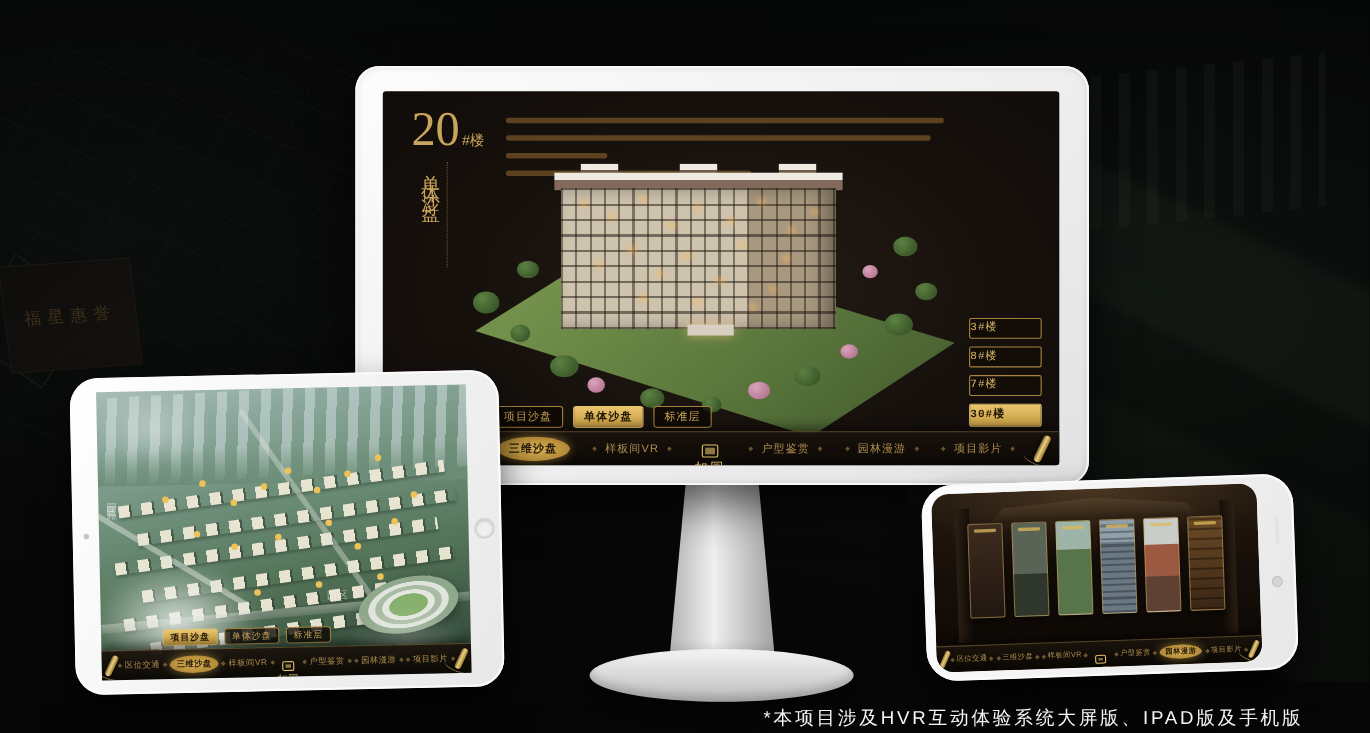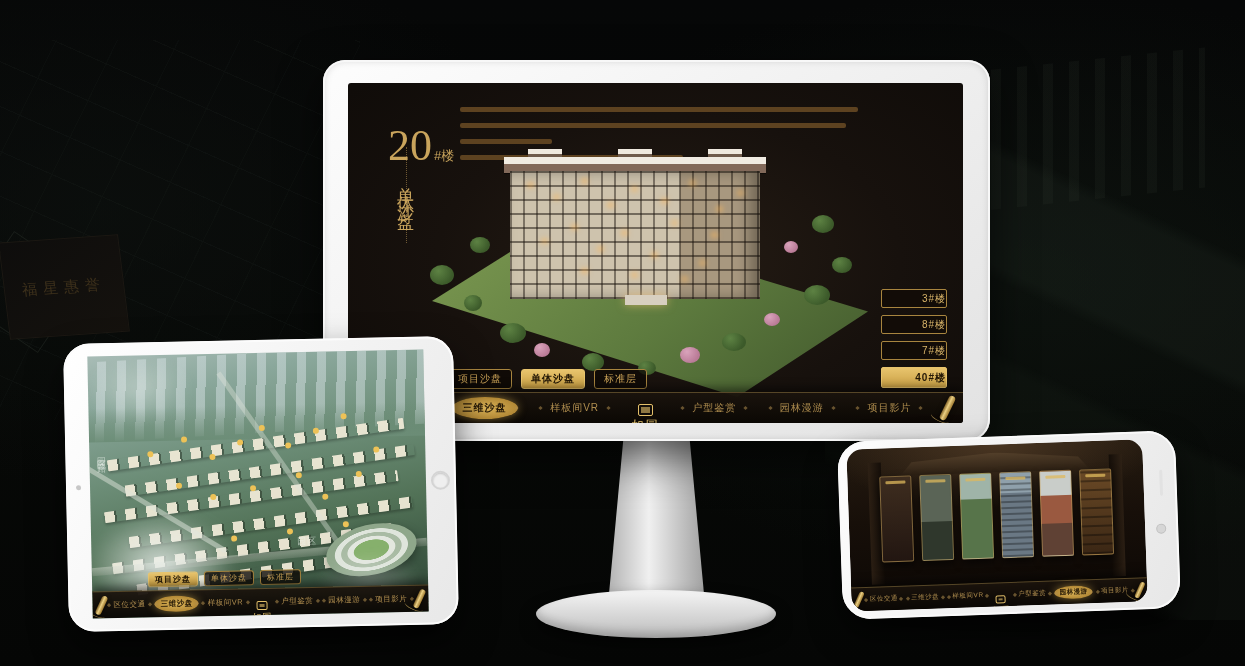--- a/index.html
+++ b/index.html
@@ -63,21 +63,21 @@
   .monitor-neck{left:609px;top:440px;width:95px;height:154px;
     clip-path:polygon(15% 0,85% 0,100% 100%,0 100%);
     background:linear-gradient(90deg,#b4b4b4,#f0f0f0 42%,#d8d8d8 60%,#a2a2a2);}
   .monitor-base{left:536px;top:590px;width:240px;height:48px;border-radius:50%;
     background:linear-gradient(#f5f5f5,#bcbcbc);
     box-shadow:0 8px 16px rgba(0,0,0,.55), inset 0 -5px 9px rgba(0,0,0,.18);}
   .monitor-screen{left:348px;top:83px;width:615px;height:340px;border-radius:3px;overflow:hidden;
     background:radial-gradient(420px 260px at 52% 52%, #251c14 0%, #17110d 55%, #100c09 100%);}
 
   
-  .scr-head{left:40px;top:12px;color:#c9a45c;margin-top:28px;}
+  .scr-head{left:26px;top:12px;color:#c9a45c;}
   .scr-num{font-family:"Liberation Serif",serif;font-size:44px;line-height:46px;color:#c9a45c;}
   .scr-unit{font-size:13px;color:#c9a45c;margin-left:2px;}
   .scr-caption{writing-mode:vertical-rl;font-family:"Liberation Serif",serif;font-size:17px;
     letter-spacing:9px;color:#c9a45c;margin-top:4px;margin-left:6px;height:110px;}
   .scr-vline{left:58px;top:64px;height:96px;width:0;border-left:1px dotted rgba(201,164,92,.5);}
   .scr-para{left:112px;top:24px;width:398px;}
   .para-line{height:5px;border-radius:2px;background:#6f4f26;opacity:.8;margin-bottom:11px;}
   .pl1{width:100%;} .pl2{width:97%;} .pl3{width:23%;} .pl4{width:56%;}
 
   
@@ -118,22 +118,22 @@
   .tr1{left:16px;top:118px;width:24px;height:20px;} .tr2{left:50px;top:148px;width:18px;height:16px;}
   .tr3{left:86px;top:176px;width:26px;height:20px;} .tr4{left:120px;top:196px;width:16px;height:14px;}
   .tr5{left:168px;top:206px;width:22px;height:18px;}.tr6{left:224px;top:214px;width:18px;height:14px;}
   .tr7{left:266px;top:200px;width:20px;height:16px;}.tr8{left:308px;top:186px;width:24px;height:18px;}
   .tr9{left:350px;top:166px;width:16px;height:13px;}.tr10{left:390px;top:138px;width:26px;height:20px;}
   .tr11{left:418px;top:110px;width:20px;height:16px;}.tr12{left:370px;top:94px;width:14px;height:12px;}
   .tr13{left:398px;top:68px;width:22px;height:18px;}.tr14{left:56px;top:90px;width:20px;height:16px;}
 
   
   .floor-btns{right:16px;top:206px;width:66px;display:flex;flex-direction:column;gap:7px;}
-  .fbtn{height:17px;line-height:17px;font-size:10px;text-align:right;color:#d8b469;
-    border:1px solid #a8853f;background:rgba(18,12,7,.85);border-radius:2px;letter-spacing:1px;}
+  .fbtn{height:17px;line-height:17px;font-size:10px;text-align:left;color:#d8b469;
+    border:1px solid #a8853f;background:rgba(18,12,7,.85);border-radius:2px;letter-spacing:1px;font-family:Liberation Mono, monospace;}
   .fbtn.active{background:linear-gradient(#e8c46d,#caa045);color:#241806;font-weight:bold;
     border-color:#e8c46d;height:19px;line-height:19px;}
   .subtabs{left:100px;top:286px;display:flex;gap:9px;}
   .subtabs .stab{font-size:10px;padding:2px 9px;}
   .m-nav{height:30px;padding:0 12px 0 16px;}
   .m-nav .nitem{font-size:10px;padding:4px 11px;}
   .m-nav .seal{width:13px;height:10px;}
   .m-nav .logo-text{font-size:12px;}
   .m-nav .scroll{width:7px;height:26px;}
 
@@ -283,21 +283,21 @@
         <div class="wall"></div>
         <span class="win-glow"></span>
         <span class="entrance"></span>
       </div>
     </div>
 
     <div class="abs floor-btns">
       <div class="fbtn">3#楼</div>
       <div class="fbtn">8#楼</div>
       <div class="fbtn">7#楼</div>
-      <div class="fbtn active">40#楼</div>
+      <div class="fbtn active">30#楼</div>
     </div>
 
     <div class="abs subtabs">
       <span class="stab">项目沙盘</span>
       <span class="stab active">单体沙盘</span>
       <span class="stab">标准层</span>
     </div>
 
     <div class="navbar m-nav" style="position:absolute;">
       <span class="nitem">区位交通</span>
@@ -386,13 +386,14 @@
           <span class="logo-text">如园</span>
         </span>
         <span class="nitem">户型鉴赏</span>
         <span class="nitem active">园林漫游</span>
         <span class="nitem">项目影片</span>
         <span class="scroll"></span>
       </div>
     </div>
   </div>
 
+  <div class="abs footnote">*本项目涉及HVR互动体验系统大屏版、IPAD版及手机版</div>
 </div>
 
 </body></html>

